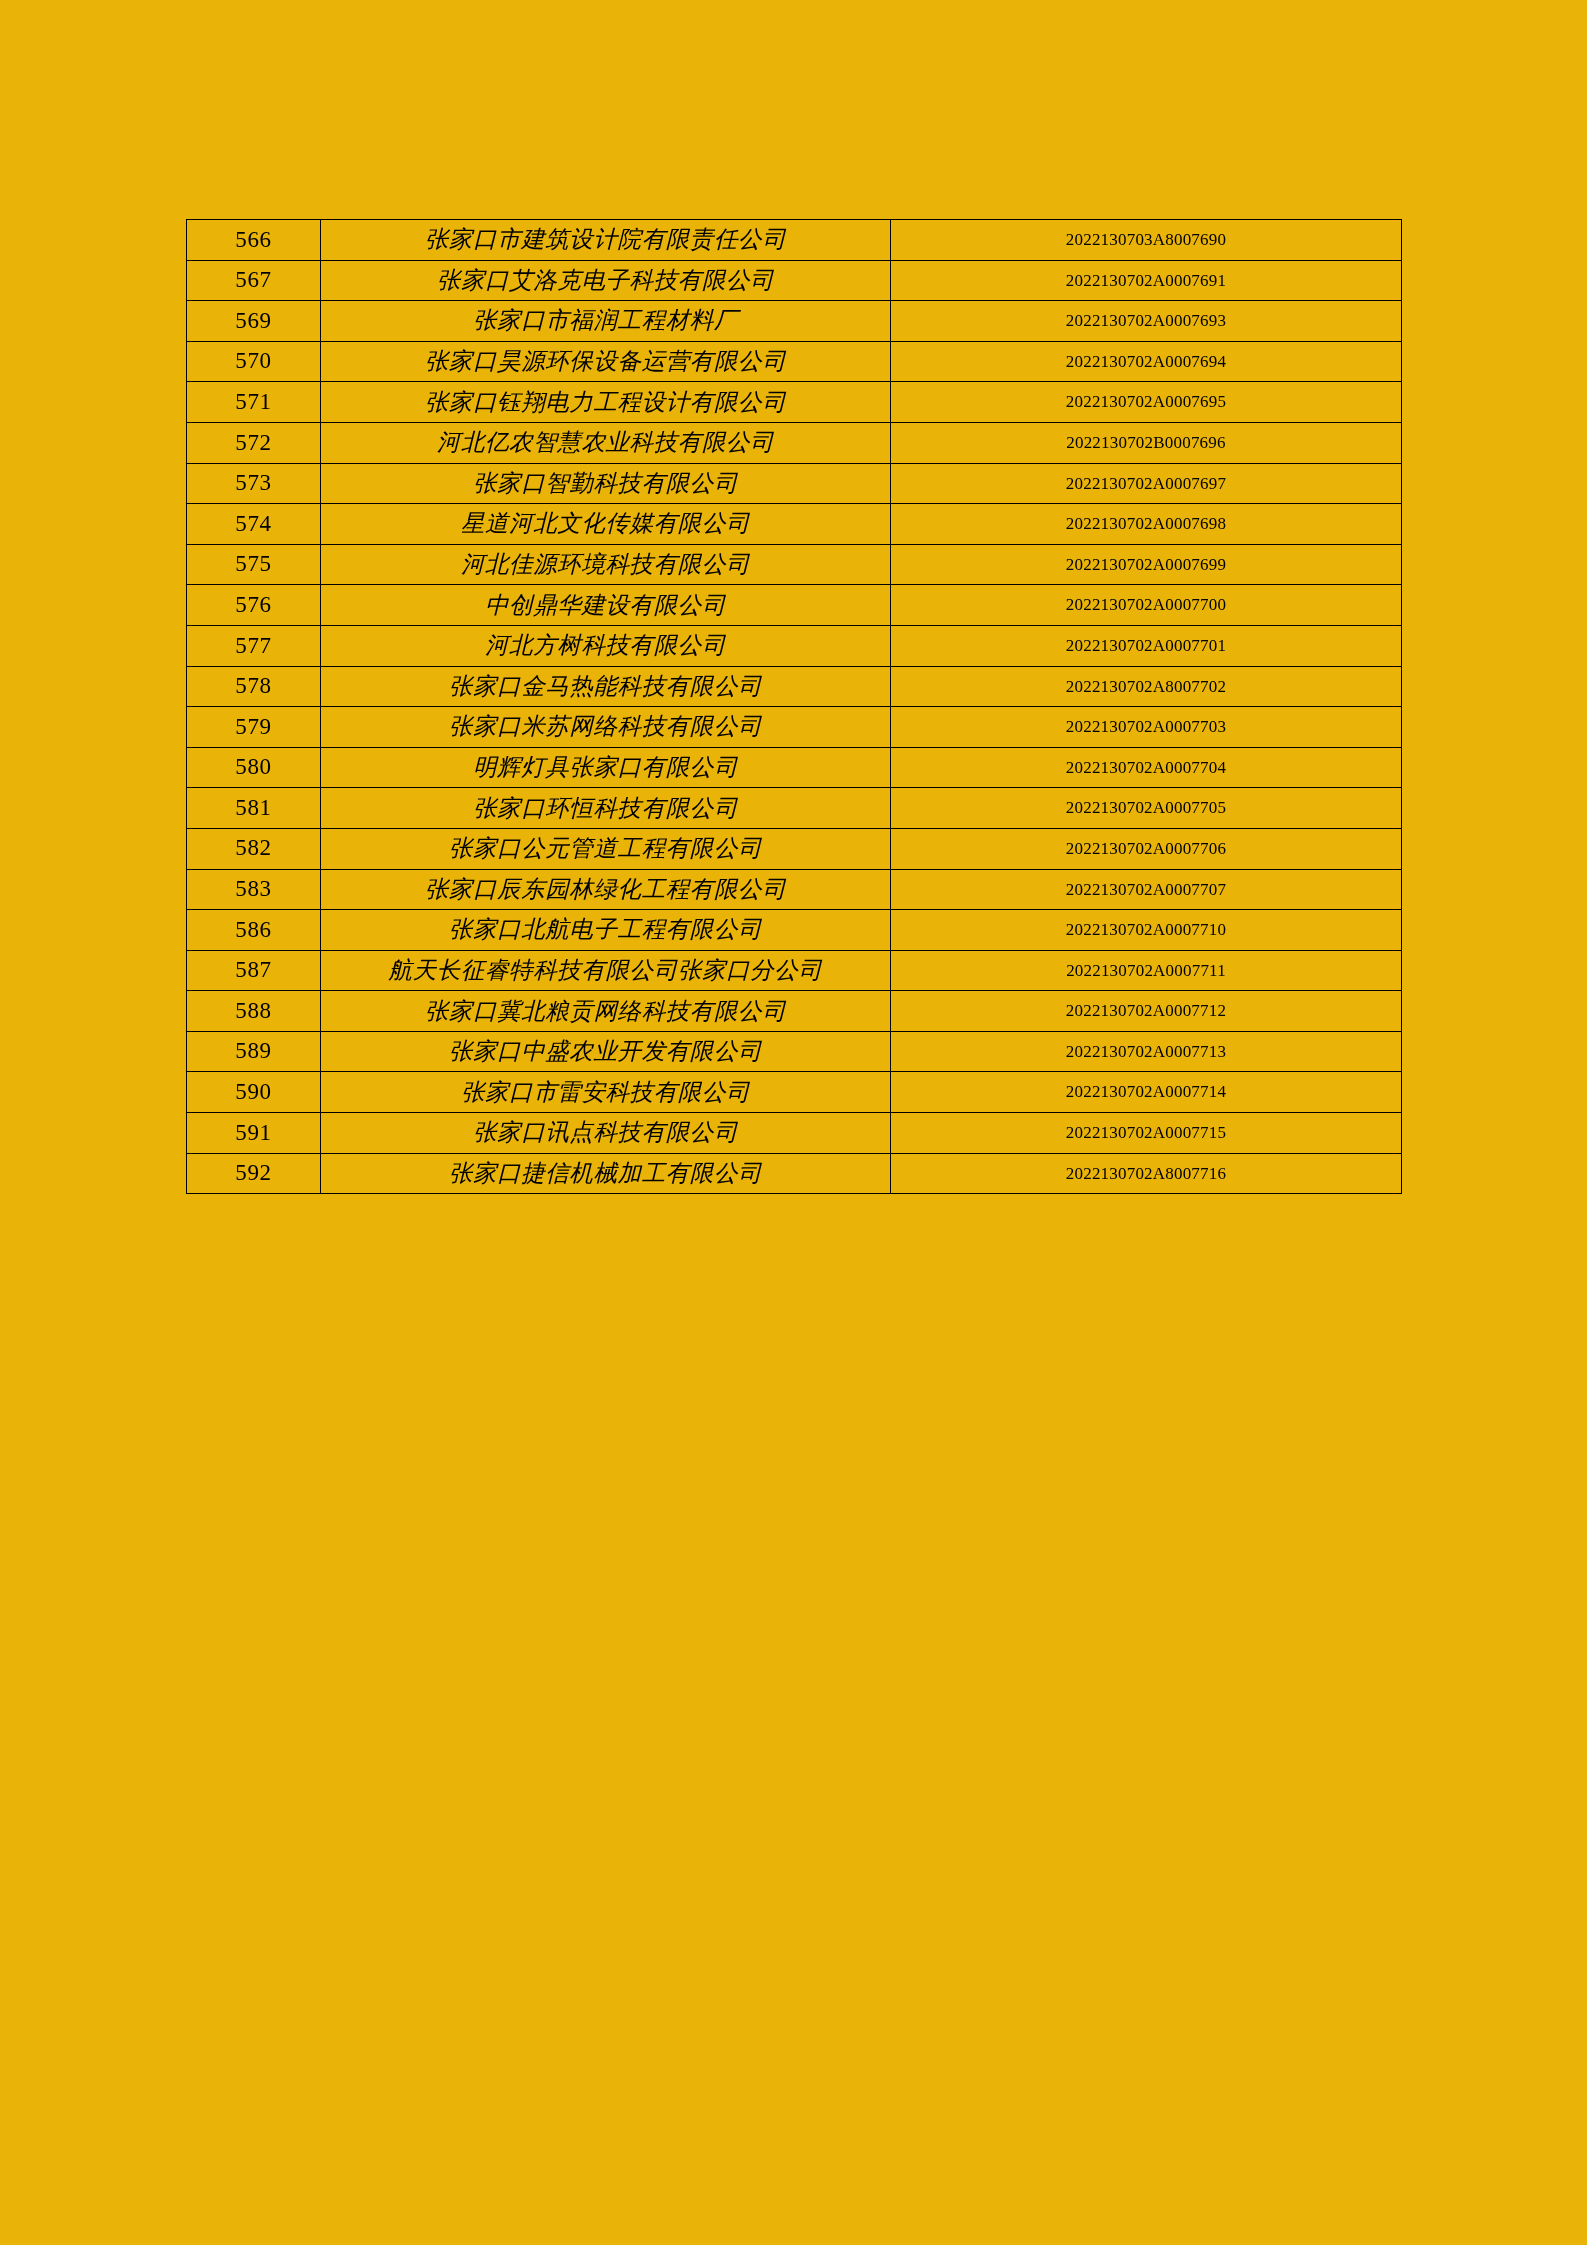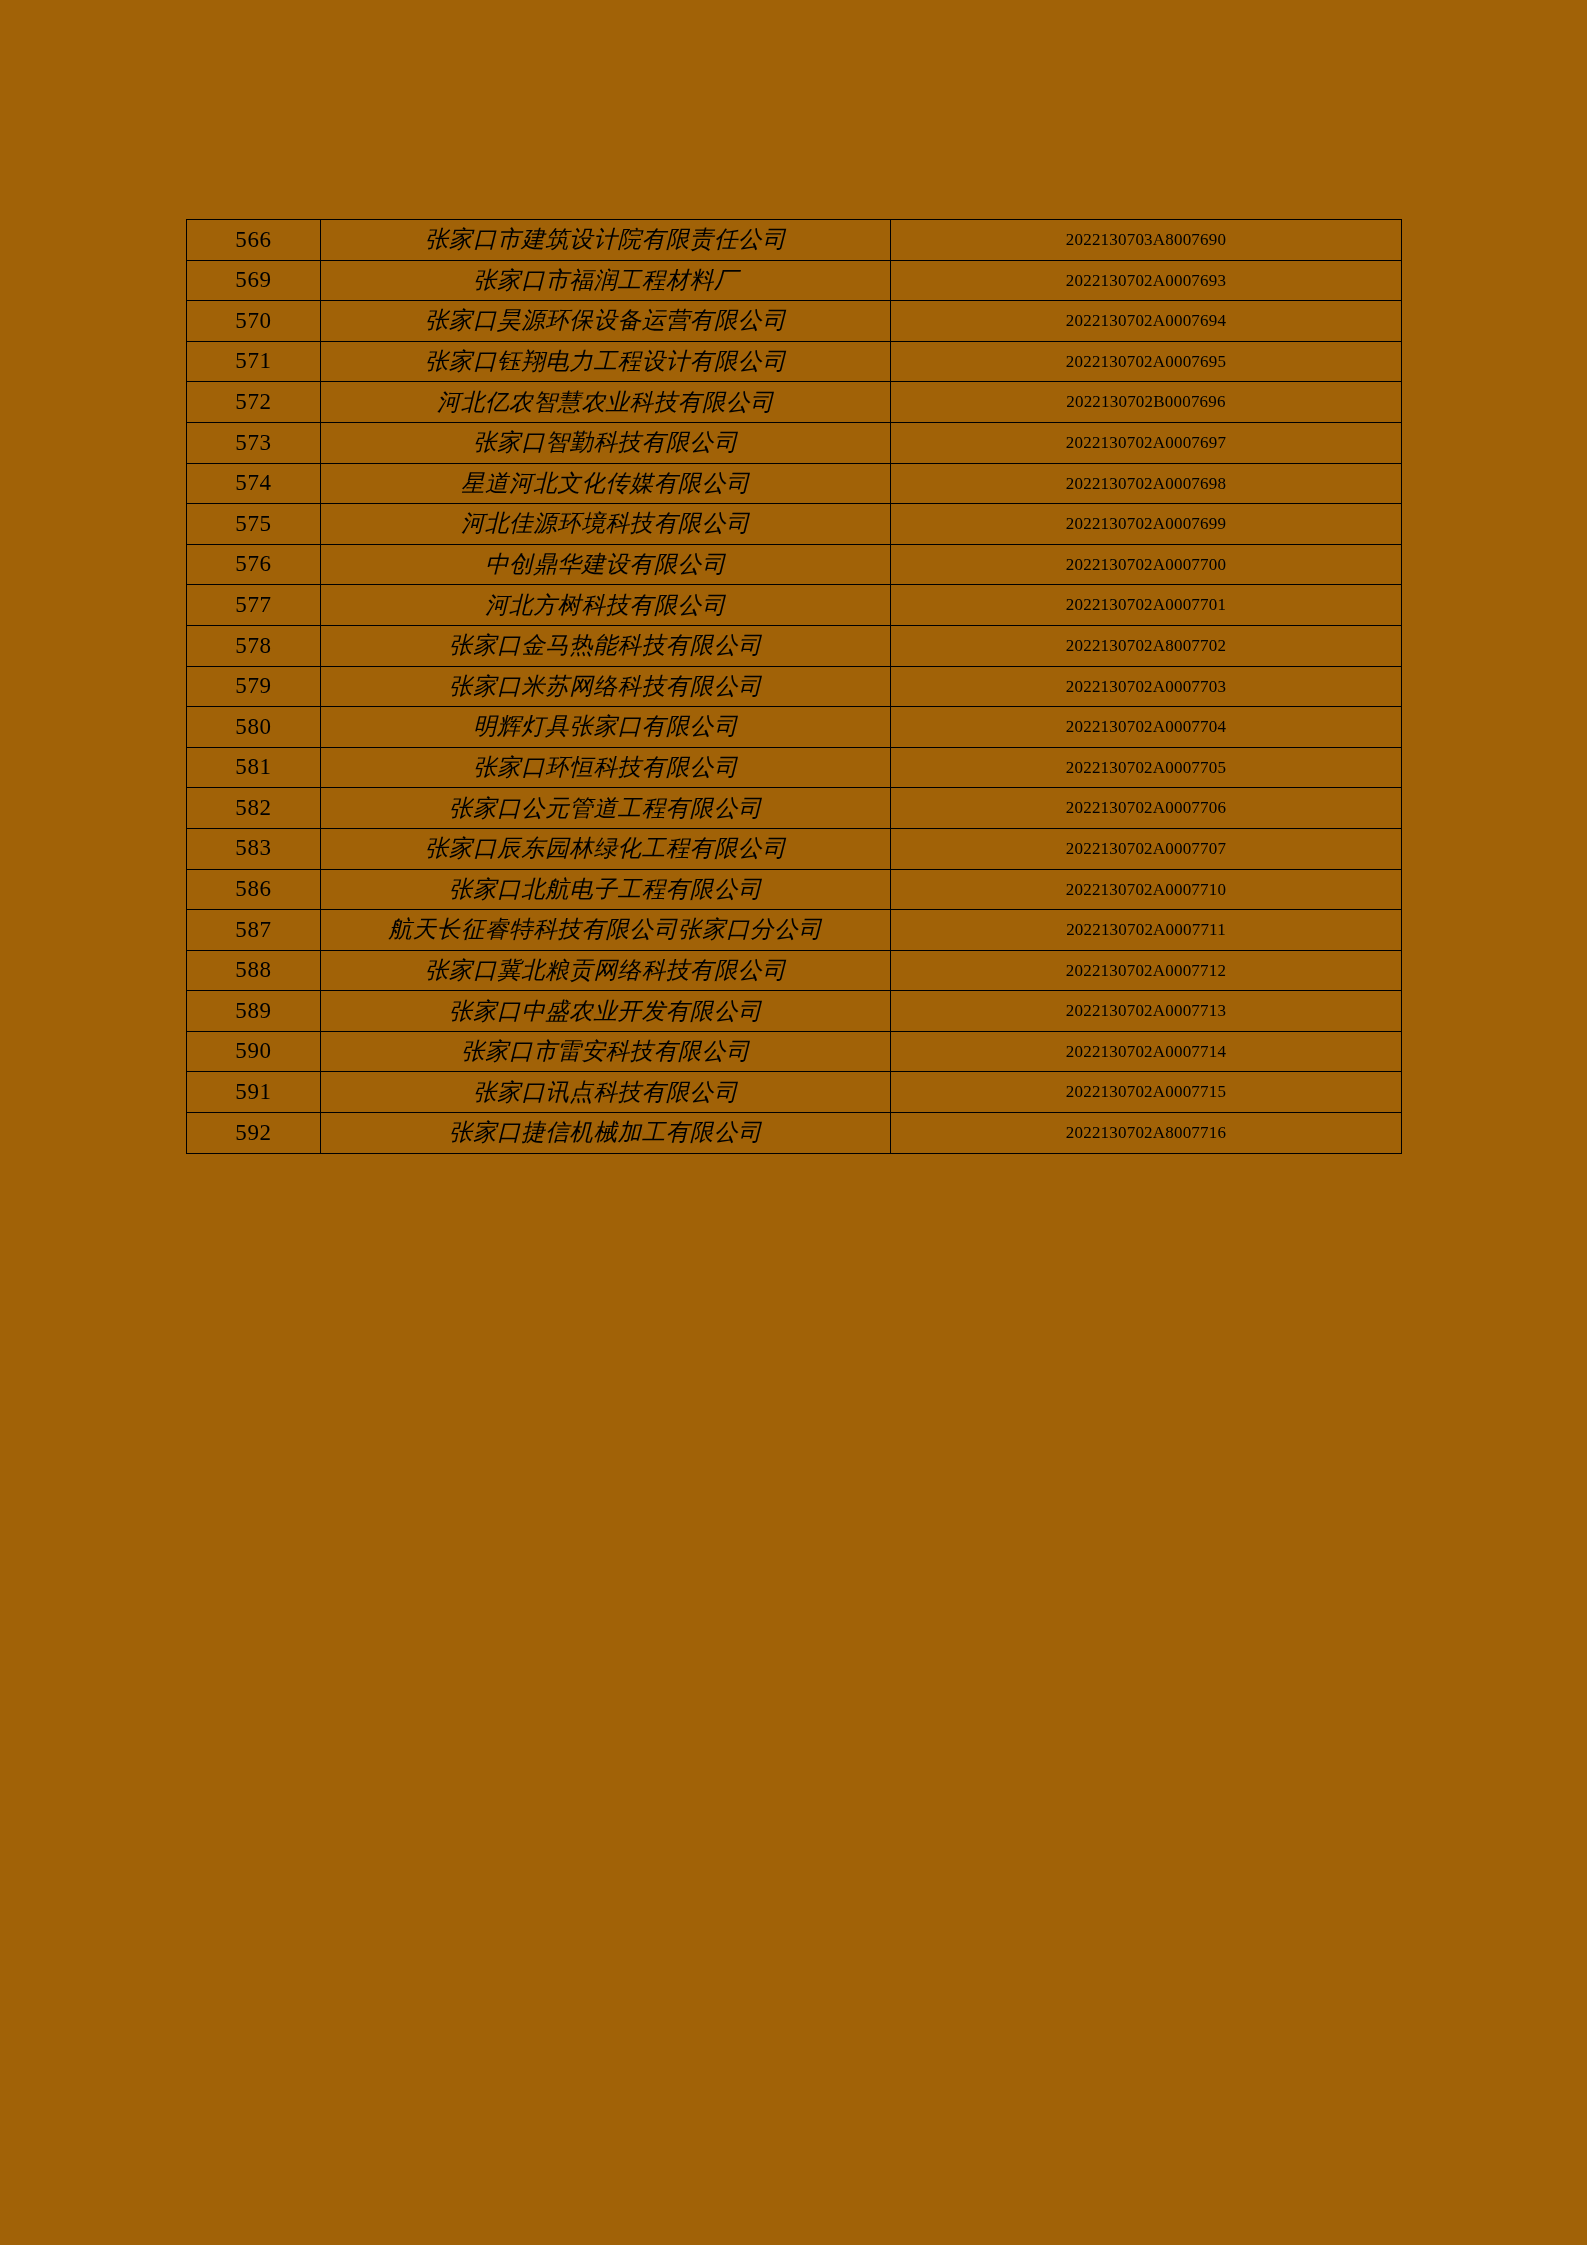--- a/index.html
+++ b/index.html
@@ -14,21 +14,21 @@
     color: #000000;
     position: relative;
     overflow: hidden;
   }
   .page {
     position: absolute;
     top: 0;
     left: 0;
     width: 1587px;
     height: 2245px;
-    background: #a16207;
+    background: #eab308;
   }
   .table-wrap {
     position: absolute;
     left: 186px;
     top: 219px;
     width: 1215px;
   }
   table.registry {
     border-collapse: collapse;
     width: 1215px;
@@ -75,20 +75,25 @@
         <col class="c-name">
         <col class="c-code">
       </colgroup>
       <tbody>
           <tr>
             <td class="seq">566</td>
             <td class="name">张家口市建筑设计院有限责任公司</td>
             <td class="code">2022130703A8007690</td>
           </tr>
           <tr>
+            <td class="seq">567</td>
+            <td class="name">张家口艾洛克电子科技有限公司</td>
+            <td class="code">2022130702A0007691</td>
+          </tr>
+          <tr>
             <td class="seq">569</td>
             <td class="name">张家口市福润工程材料厂</td>
             <td class="code">2022130702A0007693</td>
           </tr>
           <tr>
             <td class="seq">570</td>
             <td class="name">张家口昊源环保设备运营有限公司</td>
             <td class="code">2022130702A0007694</td>
           </tr>
           <tr>

